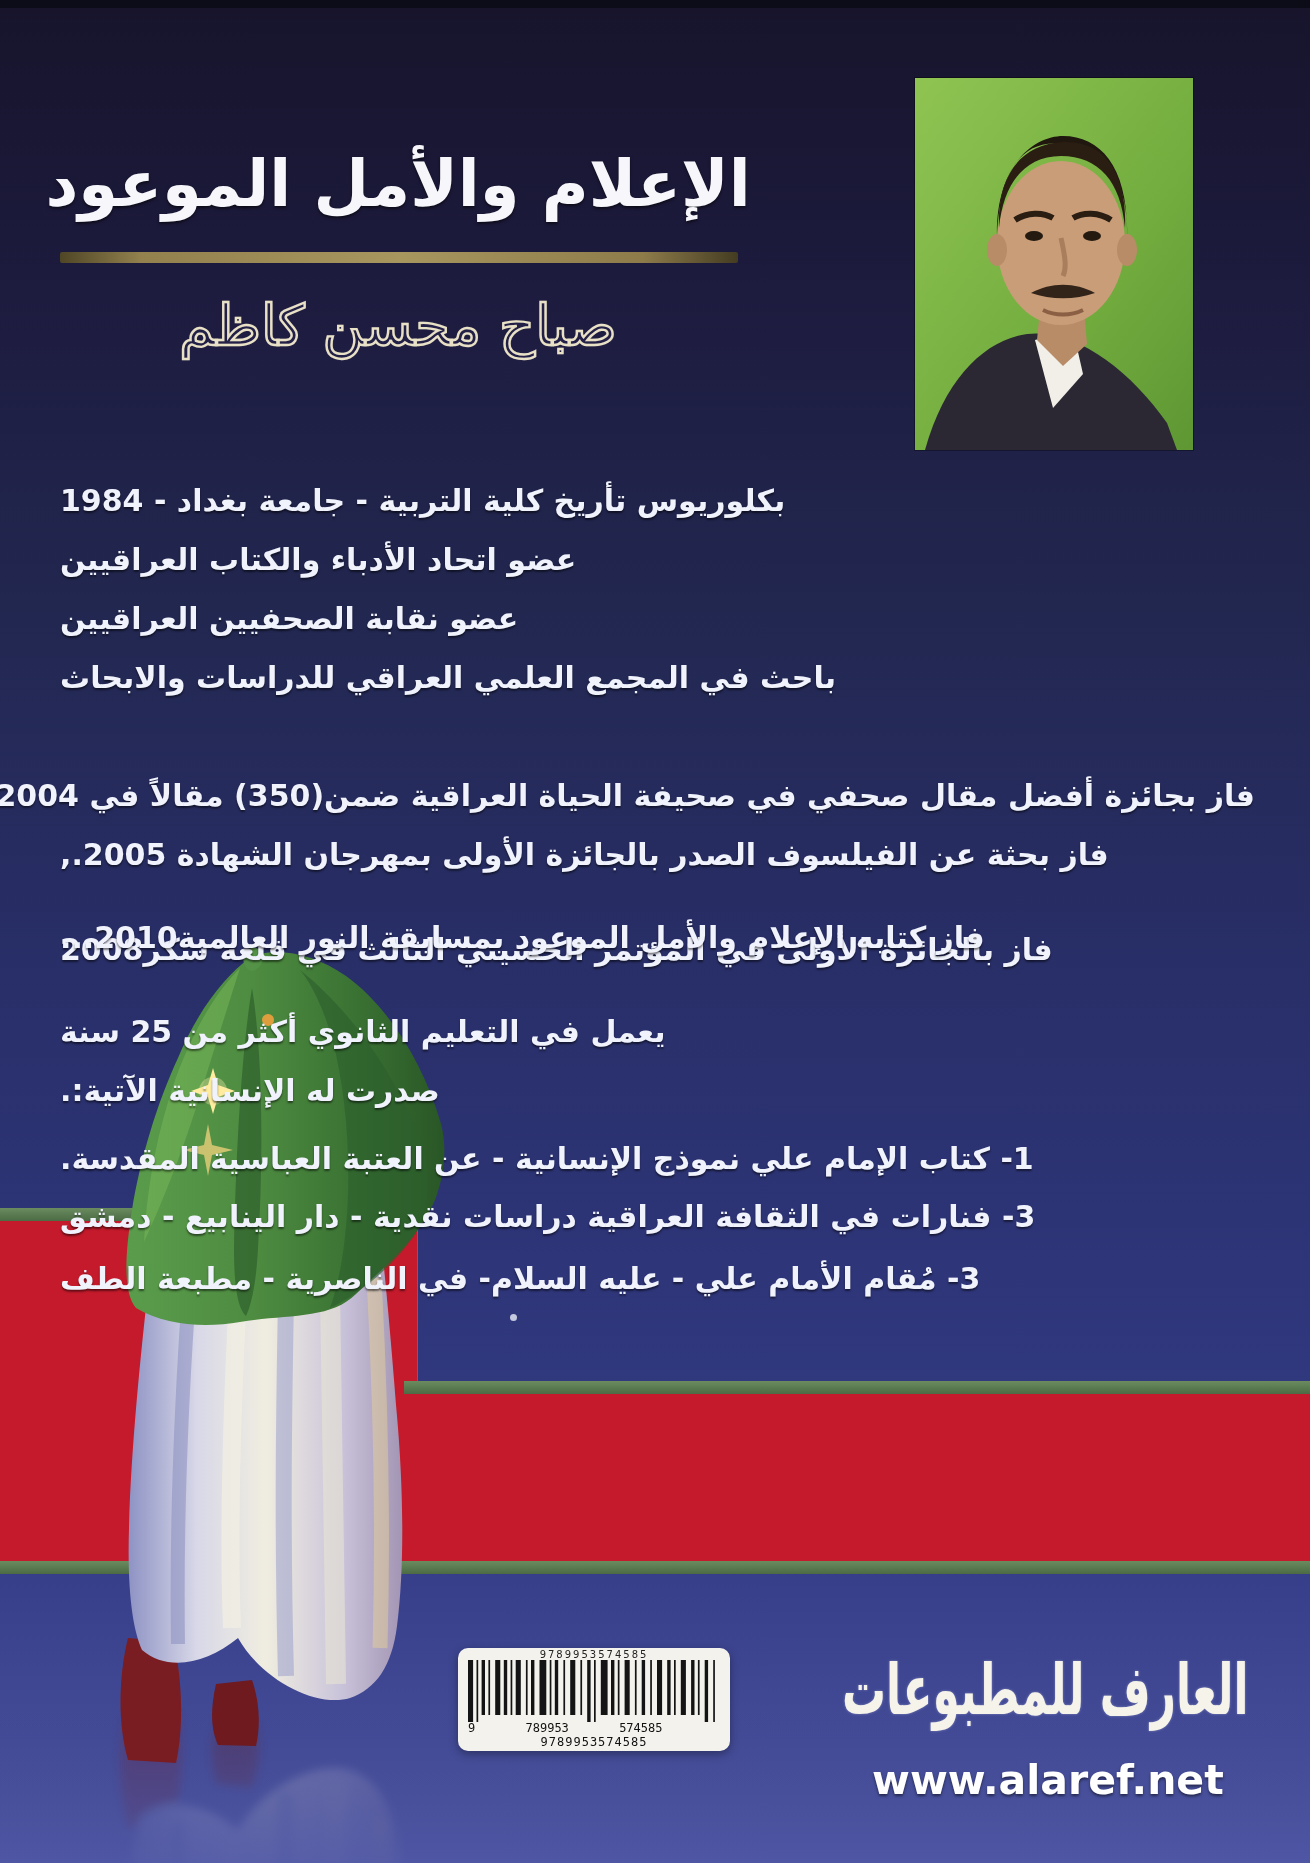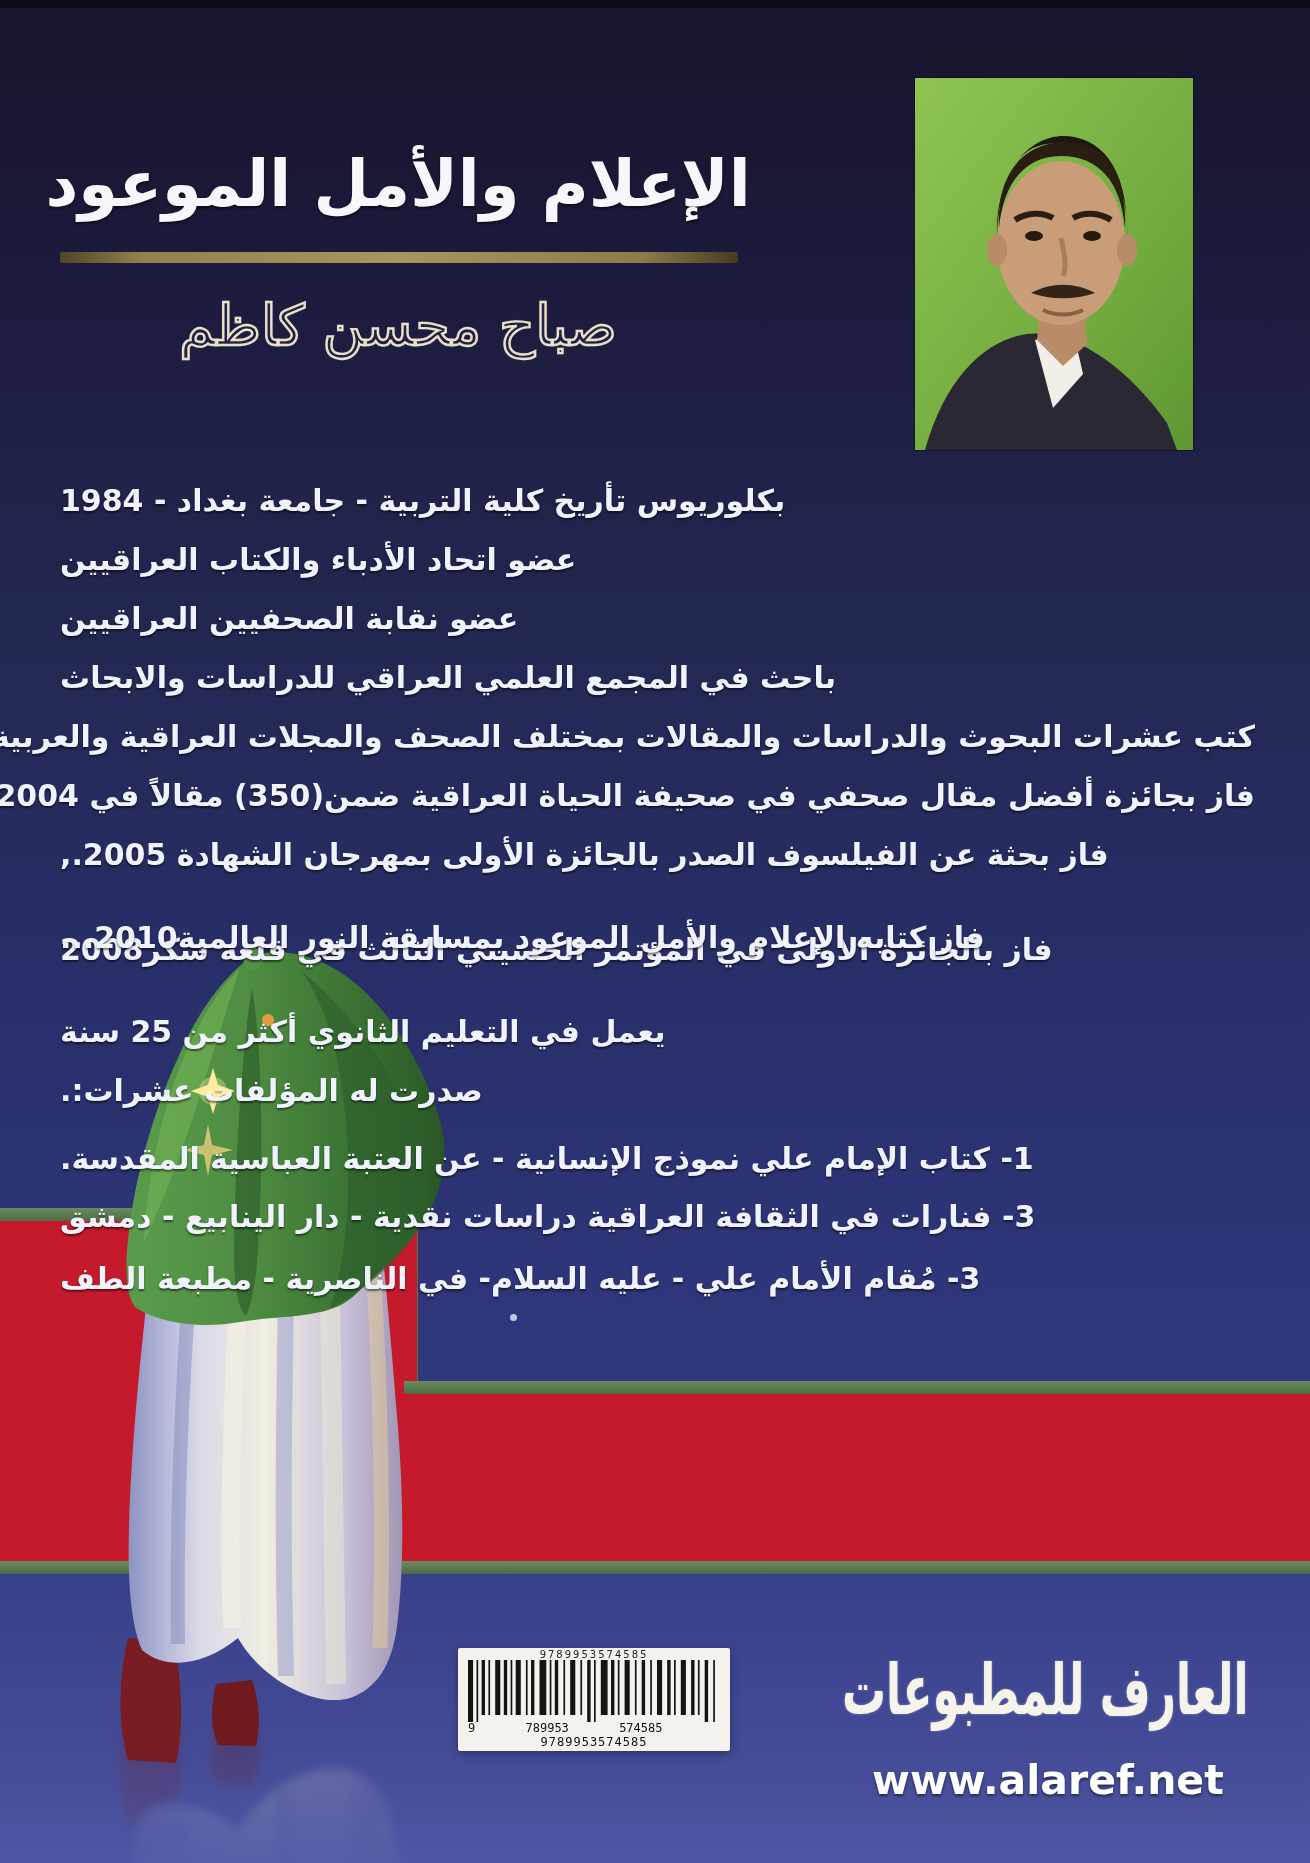--- a/index.html
+++ b/index.html
@@ -47,21 +47,21 @@
                background:linear-gradient(90deg,#6b8a60,#52734b);}
   .grn-mid   { left:404px;top:1373px; width:906px; height:13px;}
   .grn-bot   { left:0;   top:1553px; width:1310px; height:13px;}
   
   .figure-svg{ left:0; top:0; width:1310px; height:1863px; z-index:4; pointer-events:none;}
   .stray-dot{ left:510px; top:1306px; width:7px; height:7px; border-radius:50%;
     background:rgba(235,238,250,.8); z-index:6;}
   
   .barcode{
     left:458px; top:1640px; width:272px; height:103px; z-index:7;
-    background:#f3f2ed; border-radius:2px;
+    background:#f3f2ed; border-radius:10px;
     display:flex; flex-direction:column; align-items:center;
     box-shadow:0 3px 10px rgba(0,0,0,.35);
   }
   .barcode-top{ font-size:10px; letter-spacing:2px; color:#222; line-height:11px; margin-top:1px;}
   .barcode-bars{ width:252px; height:62px;}
   .barcode-digits{ width:252px; display:flex; justify-content:space-between;
     font-size:12px; color:#111; line-height:13px; font-family:"DejaVu Sans Mono",monospace;}
   .barcode-bottom{ font-size:12px; letter-spacing:1px; color:#111; line-height:14px;
     font-family:"DejaVu Sans Mono",monospace;}
   .pub-logo{
@@ -181,27 +181,26 @@
     <ellipse cx="177" cy="158" rx="9" ry="5" fill="#241a10"></ellipse>
     <path d="M146,160 C150,178 152,190 148,198" stroke="#a87e5c" stroke-width="5" fill="none"></path>
     <path d="M116,215 C136,204 160,204 180,215 C160,222 136,222 116,215 Z" fill="#33241a"></path>
     <path d="M128,232 C140,238 156,238 168,232" stroke="#8a5f43" stroke-width="4" fill="none"></path>
   </svg>
 
   <div class="abs bio-line" style="top:473px">بكلوريوس تأريخ كلية التربية - جامعة بغداد - 1984</div>
   <div class="abs bio-line" style="top:532px">عضو اتحاد الأدباء والكتاب العراقيين</div>
   <div class="abs bio-line" style="top:591px">عضو نقابة الصحفيين العراقيين</div>
   <div class="abs bio-line" style="top:650px">باحث في المجمع العلمي العراقي للدراسات والابحاث</div>
-  <div class="abs bio-line" style="top:709px">كتب عشرات البحوث والدراسات والمقالات بمختلف الصحف والمجلات العراقية والعربية</div>
   <div class="abs bio-line" style="top:768px">فاز بجائزة أفضل مقال صحفي في صحيفة الحياة العراقية  ضمن(350) مقالاً في 2004،</div>
   <div class="abs bio-line" style="top:827px">فاز بحثة عن الفيلسوف الصدر بالجائزة الأولى بمهرجان الشهادة 2005.,</div>
   <div class="abs bio-line" style="top:922px">فاز بالجائزة الأولى في المؤتمر الحسيني الثالث في قلعة سكر2008</div>
   <div class="abs bio-line" style="top:910px">فاز كتابه الإعلام والأمل الموعود بمسابقة النور العالمية2010...</div>
   <div class="abs bio-line" style="top:1004px">يعمل في التعليم الثانوي أكثر من 25 سنة</div>
-  <div class="abs bio-line" style="top:1063px">صدرت له المؤلفات عشرات:.</div>
+  <div class="abs bio-line" style="top:1063px">صدرت له الإنسانية الآتية:.</div>
   <div class="abs bio-line" style="top:1131px">1- كتاب الإمام علي نموذج الإنسانية - عن العتبة العباسية المقدسة.</div>
   <div class="abs bio-line" style="top:1189px">3- فنارات في الثقافة العراقية  دراسات نقدية - دار الينابيع - دمشق</div>
   <div class="abs bio-line" style="top:1251px">3- مُقام الأمام علي - عليه السلام- في الناصرية - مطبعة الطف</div>
   <div class="abs stray-dot"></div>
 
   <div class="abs barcode">
     <div class="barcode-top">9789953574585</div>
     <svg class="barcode-bars" viewBox="0 0 252 62" preserveAspectRatio="none">
         <rect x="0.0" y="0" width="5.1" height="62" fill="#141414"></rect>
         <rect x="8.5" y="0" width="1.7" height="62" fill="#141414"></rect>

